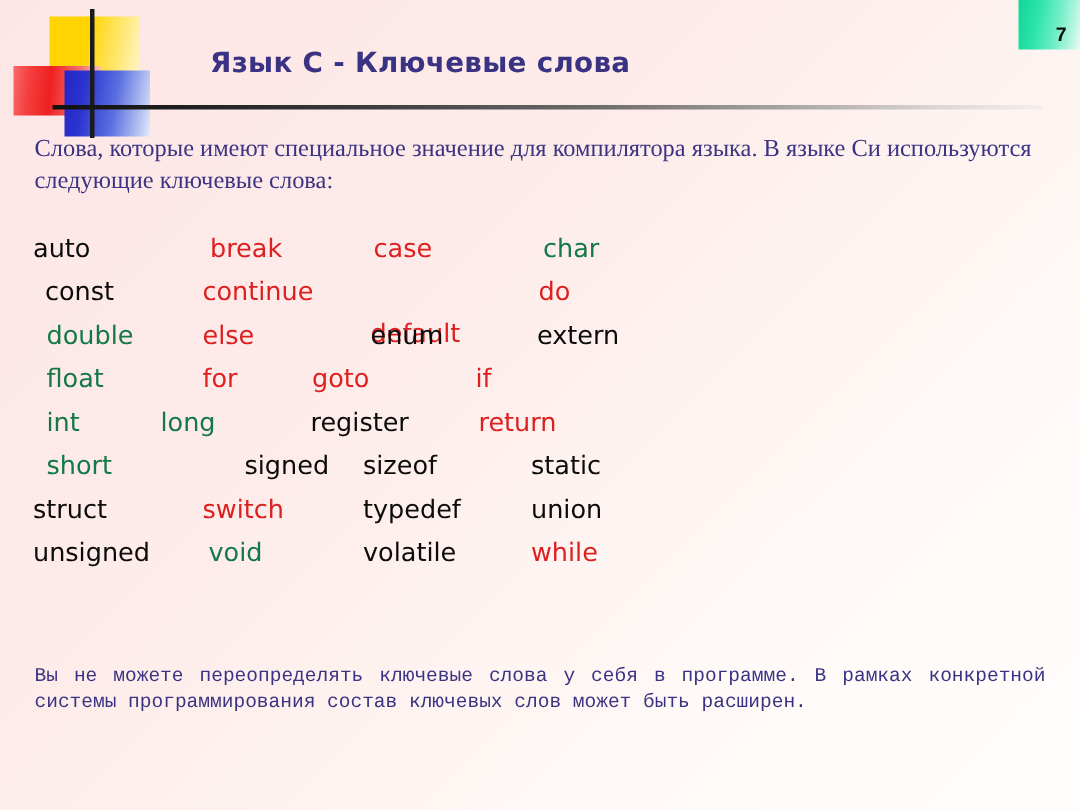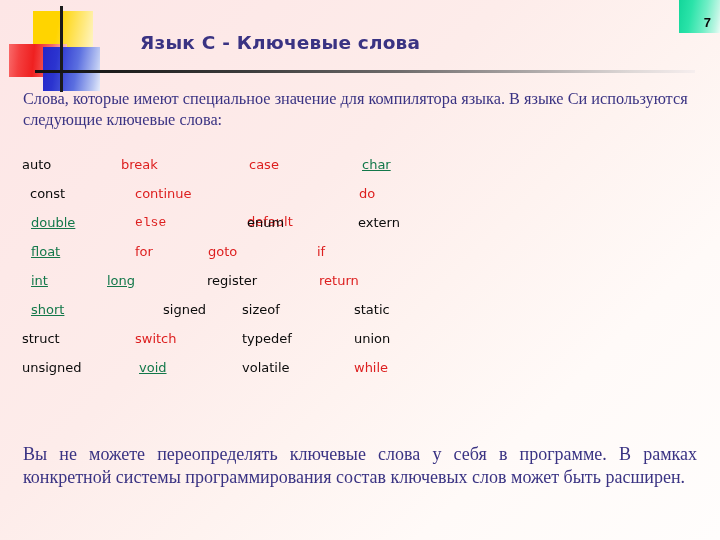--- a/index.html
+++ b/index.html
@@ -130,44 +130,44 @@
     text-align: left;
   }
 
   
   #keywords {
     position: absolute;
     left: 22px;
     top: 158px;
     width: 440px;
     font-family: "DejaVu Sans", sans-serif;
-    font-size: 13px;
+    font-size: 17px;
     line-height: 1;
   }
   .kw-row {
     position: relative;
     height: 29px;
   }
   .kw {
     position: absolute;
     top: 0;
     white-space: nowrap;
   }
   .c-black  { color: #0b0b0b; }
   .c-red    { color: #dd1f1f; }
-  .c-green  { color: #13784a; text-decoration: underline; }
+  .c-green  { color: #13784a; }
 
   
   #footer-text {
     position: absolute;
     left: 23px;
     top: 443px;
     width: 674px;
-    font-family: Liberation Serif, serif;
-    font-size: 18px;
+    font-family: Liberation Mono, monospace;
+    font-size: 13px;
     line-height: 1.3;
     color: #3a3383;
     text-align: justify;
   }
 </style>
 </head>
 <body>
 
 <div id="slide">
 
@@ -183,33 +183,33 @@
     <span>7</span>
   </div>
 
   <div id="title">Язык С - Ключевые слова</div>
 
   <div id="intro">Слова, которые имеют специальное значение для компилятора языка. В языке Си используются следующие ключевые слова:</div>
 
   <div id="keywords">
       <div class="kw-row">
         <span class="kw c-black" style="left: 0px;">auto</span>
-        <span class="kw c-red" style="left: 99px;">break</span>
+        <span class="kw c-red" style="left: 118px;">break</span>
         <span class="kw c-red" style="left: 227px;">case</span>
         <span class="kw c-green" style="left: 340px;">char</span>
       </div>
       <div class="kw-row">
         <span class="kw c-black" style="left: 8px;">const</span>
         <span class="kw c-red" style="left: 113px;">continue</span>
         <span class="kw c-red" style="left: 225px; margin-top: 28px;">default</span>
         <span class="kw c-red" style="left: 337px;">do</span>
       </div>
       <div class="kw-row">
         <span class="kw c-green" style="left: 9px;">double</span>
-        <span class="kw c-red" style="left: 113px; font-family: Liberation Mono, monospace;">else</span>
+        <span class="kw c-red" style="left: 113px;">else</span>
         <span class="kw c-black" style="left: 225px;">enum</span>
         <span class="kw c-black" style="left: 336px;">extern</span>
       </div>
       <div class="kw-row">
         <span class="kw c-green" style="left: 9px;">float</span>
         <span class="kw c-red" style="left: 113px;">for</span>
         <span class="kw c-red" style="left: 186px;">goto</span>
         <span class="kw c-red" style="left: 295px;">if</span>
       </div>
       <div class="kw-row">

